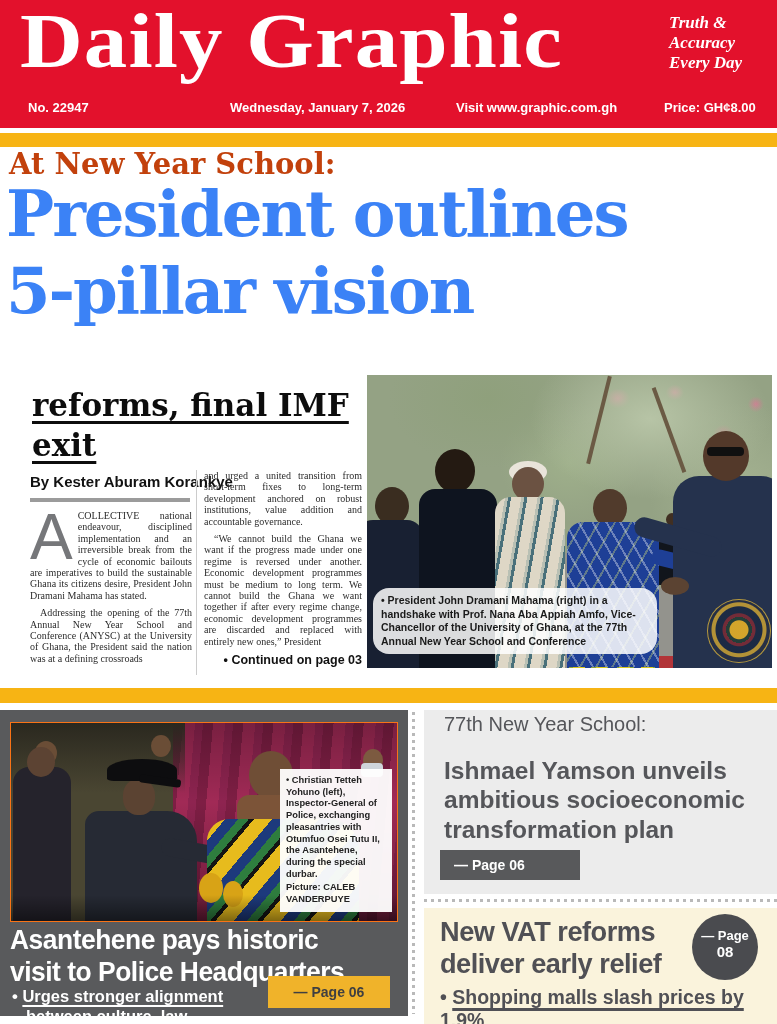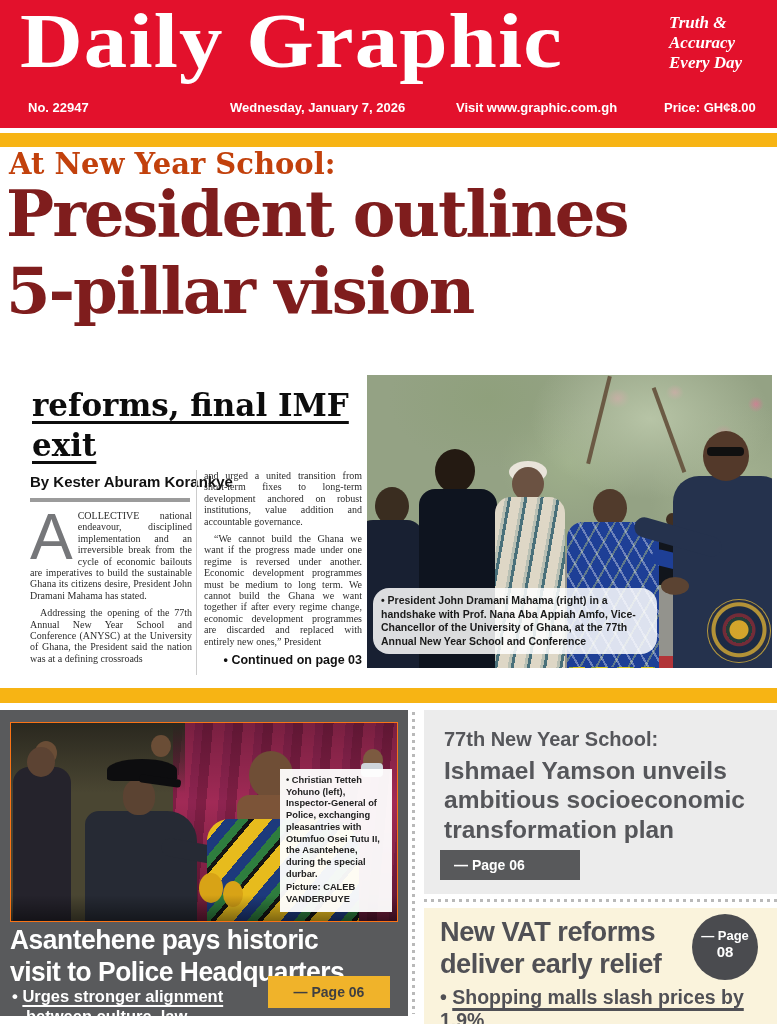--- a/index.html
+++ b/index.html
@@ -14,21 +14,21 @@
   .slogan{right:8px;top:13px;width:100px;color:#fff;font-family:"Liberation Serif",serif;
           font-weight:bold;font-style:italic;font-size:17px;line-height:1.18;}
   .info-row{left:0;top:100px;width:777px;height:22px;color:#fff;font-size:13px;font-weight:bold;}
   .info-row span{position:absolute;top:0;white-space:nowrap;padding-left:16px;}
   .inf-no{left:12px;} .inf-date{left:214px;} .inf-site{left:440px;} .inf-price{left:648px;}
   .stripe{left:0;top:133px;width:777px;height:14px;background:#f7b414;}
 
   
   .kicker{left:9px;top:147px;font-family:"DejaVu Serif",serif;font-weight:bold;font-size:29px;color:#c2410c;}
   .headline{left:6px;top:176px;width:770px;font-family:"DejaVu Serif",serif;font-weight:bold;
-            font-size:64px;line-height:1.2;color:#7f1d1d;letter-spacing:-2px;}
+            font-size:64px;line-height:1.2;color:#3b82f6;letter-spacing:-2px;}
   .subhead{left:8px;top:386px;width:370px;font-family:"DejaVu Serif",serif;font-weight:bold;
            font-size:31px;line-height:1.28;color:#0d0d0d;}
   .subhead .b{margin-right:8px;}
   .subhead u, .subhead .ul{text-decoration:underline;text-decoration-thickness:3px;text-underline-offset:5px;}
   .sub-l2{padding-left:24px;}
   .byline{left:30px;top:473px;font-size:15px;font-weight:bold;color:#111;}
   .byline-rule{left:30px;top:498px;width:160px;height:4px;background:#9b9b9b;}
   .col{font-family:"Liberation Serif",serif;font-size:10px;line-height:11.4px;color:#2b2b2b;text-align:justify;}
   .col1{left:30px;top:510px;width:162px;}
   .col2{left:204px;top:470px;width:158px;}
@@ -145,21 +145,21 @@
               color:#3f3f41;font-weight:bold;font-size:14px;text-align:center;line-height:32px;}
 
   
   .div-v{left:412px;top:712px;width:3px;height:302px;
          background:repeating-linear-gradient(to bottom,#b9b9b9 0 3px,transparent 3px 7px);}
   .div-h{left:424px;top:899px;width:353px;height:3px;
          background:repeating-linear-gradient(to right,#b9b9b9 0 3px,transparent 3px 7px);}
 
   
   .rt-block{left:424px;top:710px;width:353px;height:184px;background:#ececec;}
-  .rt-kicker{position:absolute;left:20px;top:18px;font-size:20px;font-weight:bold;color:#55565a;}
+  .rt-kicker{position:absolute;left:20px;top:3px;font-size:20px;font-weight:normal;color:#55565a;}
   .rt-headline{position:absolute;left:20px;top:46px;width:320px;font-size:24.5px;font-weight:bold;
                color:#55565a;line-height:1.2;}
   .rt-pagebox{position:absolute;left:16px;top:140px;width:140px;height:30px;background:#58595b;color:#fff;
               font-weight:bold;font-size:14px;line-height:30px;padding-left:14px;box-sizing:border-box;}
 
   .rb-block{left:424px;top:908px;width:353px;height:116px;background:#faf3dc;}
   .rb-headline{position:absolute;left:16px;top:8px;width:280px;font-size:28px;font-weight:bold;color:#505055;
                line-height:1.15;transform:scaleX(.97);transform-origin:left top;letter-spacing:-0.5px;}
   .rb-circle{position:absolute;left:268px;top:6px;width:66px;height:66px;border-radius:50%;background:#4a4b4f;
              color:#fff;font-weight:bold;text-align:center;}

